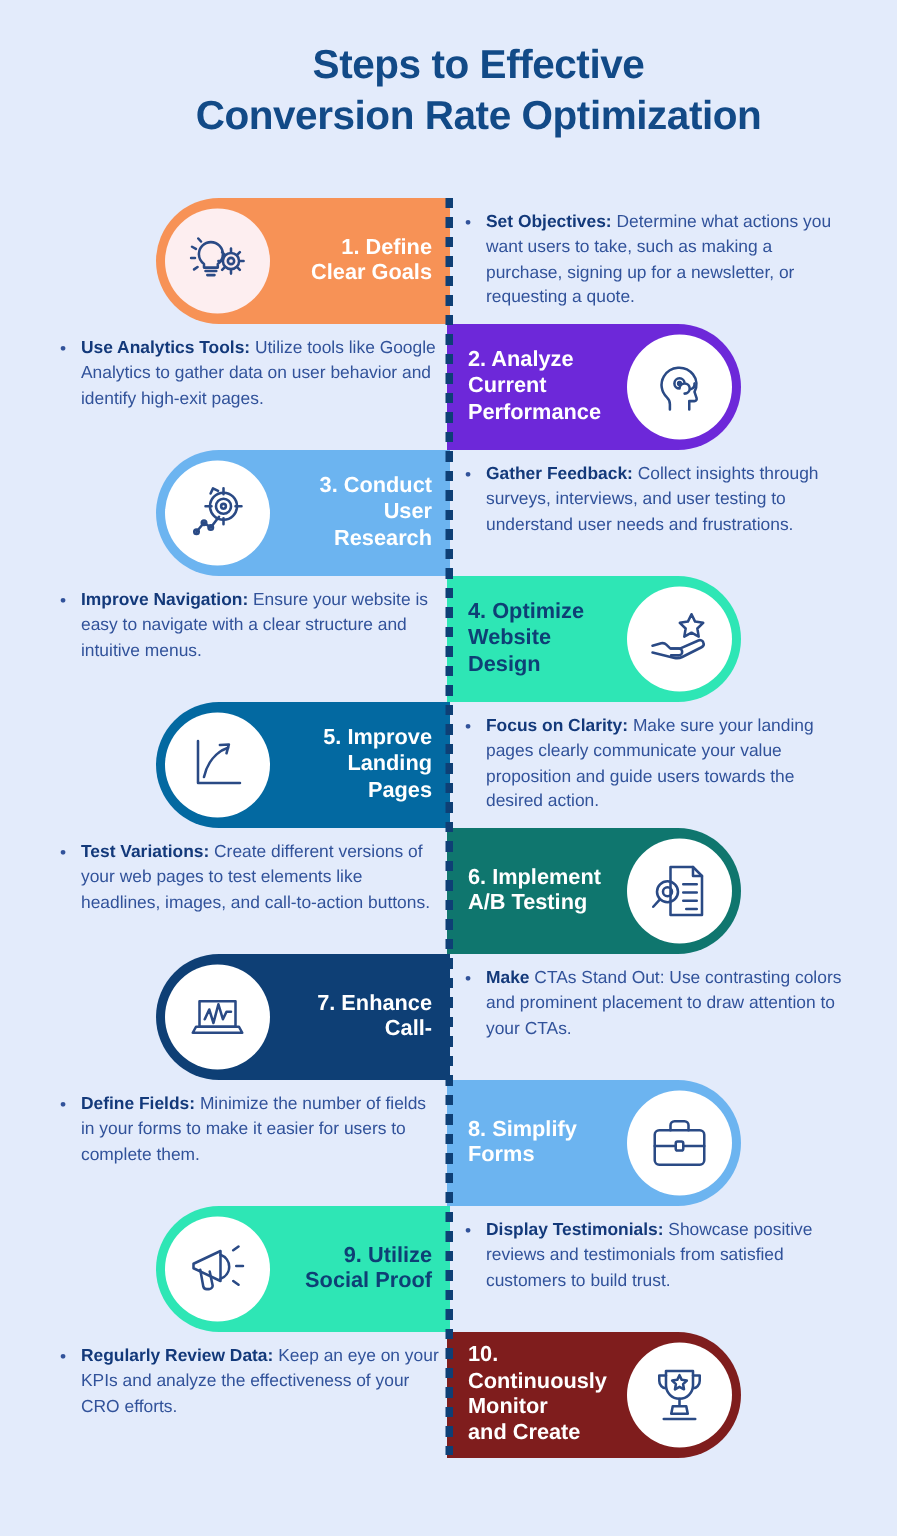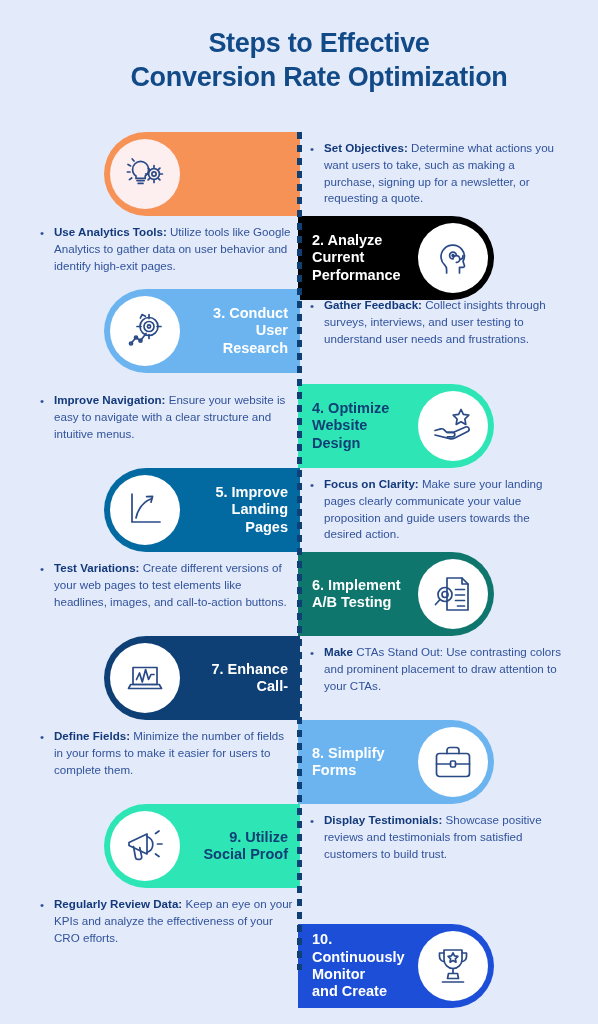--- a/index.html
+++ b/index.html
@@ -116,48 +116,52 @@
           <div class="icon-circle" style="background: rgb(253, 238, 240);">
             <svg width="44" height="44" viewBox="0 0 44 44">
       <path fill="none" stroke="#2a4a85" stroke-width="1.7" stroke-linecap="round" stroke-linejoin="round" d="M13 24c-2.2-1.6-3.4-4-3.4-6.6A8 8 0 0 1 17.6 9.4a8 8 0 0 1 8 8c0 2.6-1.2 5-3.4 6.6v2.4h-9.2V24z"></path>
       <path fill="none" stroke="#2a4a85" stroke-width="1.7" stroke-linecap="round" stroke-linejoin="round" d="M14 28.6h7.2M15.2 31.4h4.8"></path>
       <path fill="none" stroke="#2a4a85" stroke-width="1.7" stroke-linecap="round" stroke-linejoin="round" d="M5 12.5l2.6 1.4M4.4 20h2.6M6.4 27.6l2.3-1.6M9.2 7l1.8 2"></path>
       <circle fill="none" stroke="#2a4a85" stroke-width="1.7" stroke-linecap="round" stroke-linejoin="round" cx="31" cy="22" r="5.4"></circle>
       <path fill="none" stroke="#2a4a85" stroke-width="1.7" stroke-linecap="round" stroke-linejoin="round" d="M31 13.6v2.2M31 28.2v2.2M22.6 22h2.2M37.2 22h2.2M25.1 16.1l1.6 1.6M35.3 26.3l1.6 1.6M36.9 16.1l-1.6 1.6M26.7 26.3l-1.6 1.6"></path>
       <circle fill="none" stroke="#2a4a85" stroke-width="1.7" stroke-linecap="round" stroke-linejoin="round" cx="31" cy="22" r="2.1"></circle>
             </svg>
           </div>
+          <div class="steplabel" style="color: rgb(255, 255, 255);">
+            <span>1. Define</span>
+            <span>Clear Goals</span>
+          </div>
         </div>
         <div class="desc at-right">
           <span class="bullet">•</span>
           <span class="body"><b>Set Objectives:</b><span> Determine what actions you want users to take, such as making a purchase, signing up for a newsletter, or requesting a quote.</span></span>
         </div>
       </div>
       <div class="row" style="top: 216px;">
-        <div class="pill right" style="background: #000000; text-decoration: underline;">
+        <div class="pill right" style="background: #6d28d9;">
           <div class="steplabel" style="color: rgb(255, 255, 255);">
             <span>2. Analyze</span>
             <span>Current</span>
             <span>Performance</span>
           </div>
           <div class="icon-circle" style="background: rgb(255, 255, 255);">
             <svg width="44" height="44" viewBox="0 0 44 44">
       <path fill="none" stroke="#2a4a85" stroke-width="1.7" stroke-linecap="round" stroke-linejoin="round" d="M28.5 37v-5.6h3.4c1.1 0 1.8-1 1.5-2l-1.4-4.1c2-3.7 1.7-8.3-1-11.7a11.8 11.8 0 0 0-19.4 1.3c-2.7 4.6-1.8 10.4 2 14 1.3 1.2 2 2.9 2 4.6V37"></path>
       <path fill="none" stroke="#2a4a85" stroke-width="1.7" stroke-linecap="round" stroke-linejoin="round" d="M25.4 19.6a3.4 3.4 0 1 0-3.4 3.4 3.4 3.4 0 1 1 3.4 3.4"></path>
       <circle fill="none" stroke="#2a4a85" stroke-width="1.7" stroke-linecap="round" stroke-linejoin="round" cx="22" cy="19.6" r="0.9"></circle>
       <path fill="none" stroke="#2a4a85" stroke-width="1.7" stroke-linecap="round" stroke-linejoin="round" d="M29.6 23.4c1.6-.5 2.6-2.1 2.4-3.8"></path>
             </svg>
           </div>
         </div>
         <div class="desc at-left">
           <span class="bullet">•</span>
           <span class="body"><b>Use Analytics Tools:</b><span> Utilize tools like Google Analytics to gather data on user behavior and identify high-exit pages.</span></span>
         </div>
       </div>
-      <div class="row" style="top: 289px;">
+      <div class="row" style="top: 300px;">
         <div class="pill left" style="background: rgb(108, 180, 240);">
           <div class="icon-circle" style="background: rgb(255, 255, 255);">
             <svg width="44" height="44" viewBox="0 0 44 44">
       <circle fill="none" stroke="#2a4a85" stroke-width="1.7" stroke-linecap="round" stroke-linejoin="round" cx="26" cy="17.5" r="9"></circle>
       <circle fill="none" stroke="#2a4a85" stroke-width="1.7" stroke-linecap="round" stroke-linejoin="round" cx="26" cy="17.5" r="5"></circle>
       <circle fill="none" stroke="#2a4a85" stroke-width="1.7" stroke-linecap="round" stroke-linejoin="round" cx="26" cy="17.5" r="1.6"></circle>
       <path fill="none" stroke="#2a4a85" stroke-width="1.7" stroke-linecap="round" stroke-linejoin="round" d="M26 5.5v4M26 25.5v4M14 17.5h4M34 17.5h4"></path>
       <path fill="none" stroke="#2a4a85" stroke-width="1.7" stroke-linecap="round" stroke-linejoin="round" d="M17.4 9l1.6-3.4 3.4 1.6"></path>
       <path fill="none" stroke="#2a4a85" stroke-width="1.7" stroke-linecap="round" stroke-linejoin="round" d="M8 34.5l5-6 4.5 3.2 5.5-7.2"></path>
       <circle fill="none" stroke="#2a4a85" stroke-width="1.7" stroke-linecap="round" stroke-linejoin="round" cx="8" cy="34.5" r="1.5"></circle>
@@ -290,21 +294,21 @@
             <span>9. Utilize</span>
             <span>Social Proof</span>
           </div>
         </div>
         <div class="desc at-right">
           <span class="bullet">•</span>
           <span class="body"><b>Display Testimonials:</b><span> Showcase positive reviews and testimonials from satisfied customers to build trust.</span></span>
         </div>
       </div>
       <div class="row" style="top: 888px;">
-        <div class="pill right" style="background: #1d4ed8; margin-top: 36px;">
+        <div class="pill right" style="background: #7f1d1d;">
           <div class="steplabel" style="color: rgb(255, 255, 255);">
             <span>10. Continuously</span>
             <span>Monitor</span>
             <span>and Create</span>
           </div>
           <div class="icon-circle" style="background: rgb(255, 255, 255);">
             <svg width="44" height="44" viewBox="0 0 44 44">
       <path fill="none" stroke="#2a4a85" stroke-width="1.7" stroke-linecap="round" stroke-linejoin="round" d="M13 6h18v9.5a9 9 0 0 1-18 0z"></path>
       <path fill="none" stroke="#2a4a85" stroke-width="1.7" stroke-linecap="round" stroke-linejoin="round" d="M13 9H8.5v3.5c0 2.8 2.1 5 4.5 5"></path>
       <path fill="none" stroke="#2a4a85" stroke-width="1.7" stroke-linecap="round" stroke-linejoin="round" d="M31 9h4.5v3.5c0 2.8-2.1 5-4.5 5"></path>

